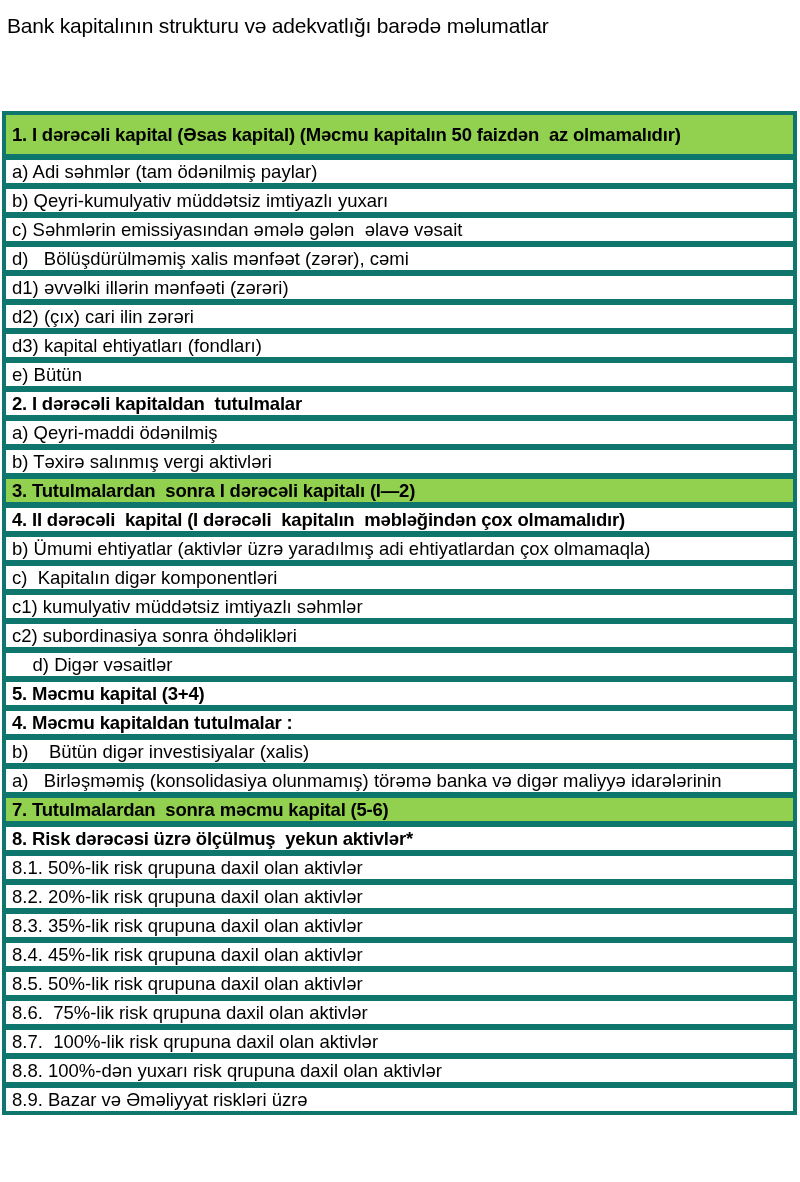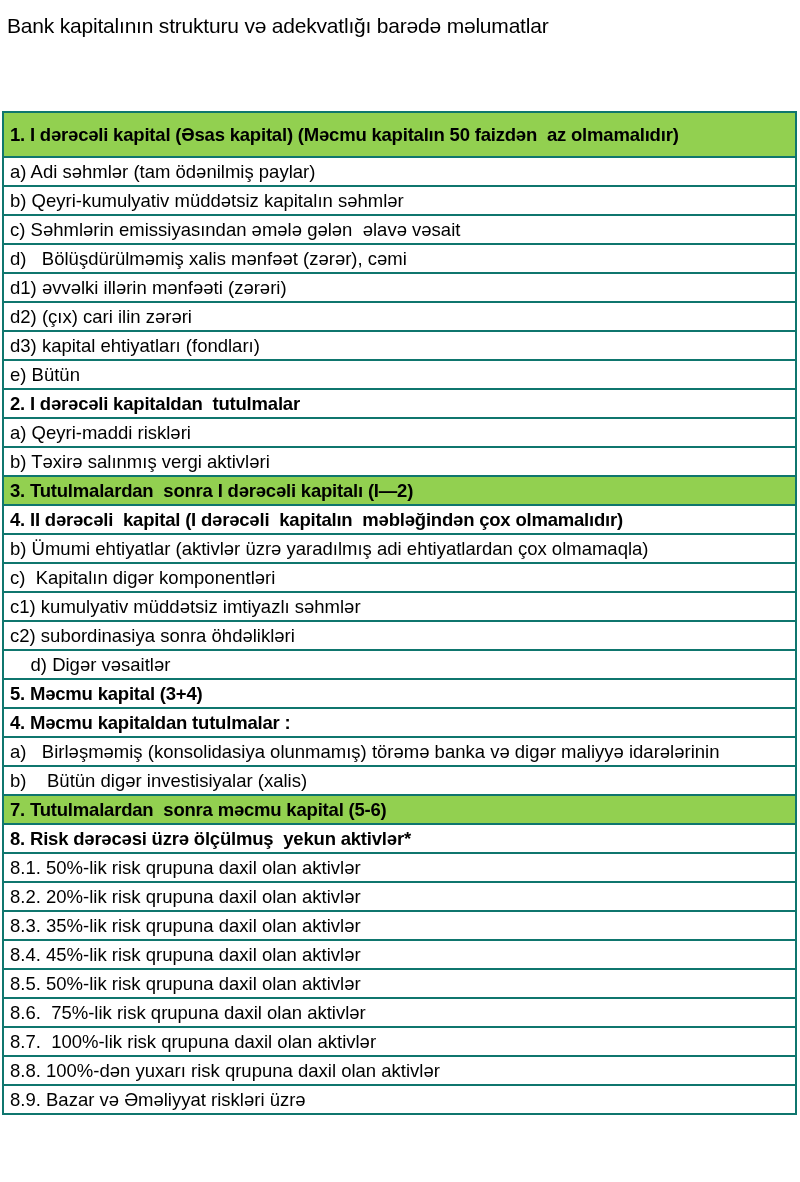--- a/index.html
+++ b/index.html
@@ -28,21 +28,21 @@
   .capital-table {
     position: absolute;
     top: 111px;
     left: 2px;
     width: 795px;
   }
   .row {
     box-sizing: border-box;
     height: 31px;
     margin-top: -2px;
-    border: 2px solid #0f766e;
+    border: 4px solid #0f766e;
     background: #ffffff;
     display: flex;
     align-items: center;
     padding: 0 6px;
     font-size: 18.5px;
     white-space: nowrap;
     overflow: hidden;
   }
   .row:first-child {
     margin-top: 0;
@@ -62,21 +62,21 @@
 <div class="page-title">Bank kapitalının strukturu və adekvatlığı barədə məlumatlar</div>
 
 <div class="capital-table">
     <div class="row green bold">
       <span>1. I dərəcəli kapital (Əsas kapital) (Məcmu kapitalın 50 faizdən&nbsp; az olmamalıdır)</span>
     </div>
     <div class="row">
       <span>a) Adi səhmlər (tam ödənilmiş paylar)</span>
     </div>
     <div class="row">
-      <span>b) Qeyri-kumulyativ müddətsiz kapitalın səhmlər</span>
+      <span>b) Qeyri-kumulyativ müddətsiz imtiyazlı yuxarı</span>
     </div>
     <div class="row">
       <span>c) Səhmlərin emissiyasından əmələ gələn&nbsp; əlavə vəsait</span>
     </div>
     <div class="row">
       <span>d)&nbsp;&nbsp; Bölüşdürülməmiş xalis mənfəət (zərər), cəmi</span>
     </div>
     <div class="row">
       <span>d1) əvvəlki illərin mənfəəti (zərəri)</span>
     </div>
@@ -86,21 +86,21 @@
     <div class="row">
       <span>d3) kapital ehtiyatları (fondları)</span>
     </div>
     <div class="row">
       <span>e) Bütün</span>
     </div>
     <div class="row bold">
       <span>2. I dərəcəli kapitaldan&nbsp; tutulmalar</span>
     </div>
     <div class="row">
-      <span>a) Qeyri-maddi riskləri</span>
+      <span>a) Qeyri-maddi ödənilmiş</span>
     </div>
     <div class="row">
       <span>b) Təxirə salınmış vergi aktivləri</span>
     </div>
     <div class="row green bold">
       <span>3. Tutulmalardan&nbsp; sonra I dərəcəli kapitalı (I—2)</span>
     </div>
     <div class="row bold">
       <span>4. II dərəcəli&nbsp; kapital (I dərəcəli&nbsp; kapitalın&nbsp; məbləğindən çox olmamalıdır)</span>
     </div>
@@ -119,24 +119,24 @@
     <div class="row">
       <span>&nbsp;&nbsp;&nbsp;&nbsp;d) Digər vəsaitlər</span>
     </div>
     <div class="row bold">
       <span>5. Məcmu kapital (3+4)</span>
     </div>
     <div class="row bold">
       <span>4. Məcmu kapitaldan tutulmalar :</span>
     </div>
     <div class="row">
-      <span>a)&nbsp;&nbsp; Birləşməmiş (konsolidasiya olunmamış) törəmə banka və digər maliyyə idarələrinin</span>
+      <span>b)&nbsp;&nbsp;&nbsp; Bütün digər investisiyalar (xalis)</span>
     </div>
     <div class="row">
-      <span>b)&nbsp;&nbsp;&nbsp; Bütün digər investisiyalar (xalis)</span>
+      <span>a)&nbsp;&nbsp; Birləşməmiş (konsolidasiya olunmamış) törəmə banka və digər maliyyə idarələrinin</span>
     </div>
     <div class="row green bold">
       <span>7. Tutulmalardan&nbsp; sonra məcmu kapital (5-6)</span>
     </div>
     <div class="row bold">
       <span>8. Risk dərəcəsi üzrə ölçülmuş&nbsp; yekun aktivlər*</span>
     </div>
     <div class="row">
       <span>8.1. 50%-lik risk qrupuna daxil olan aktivlər</span>
     </div>

